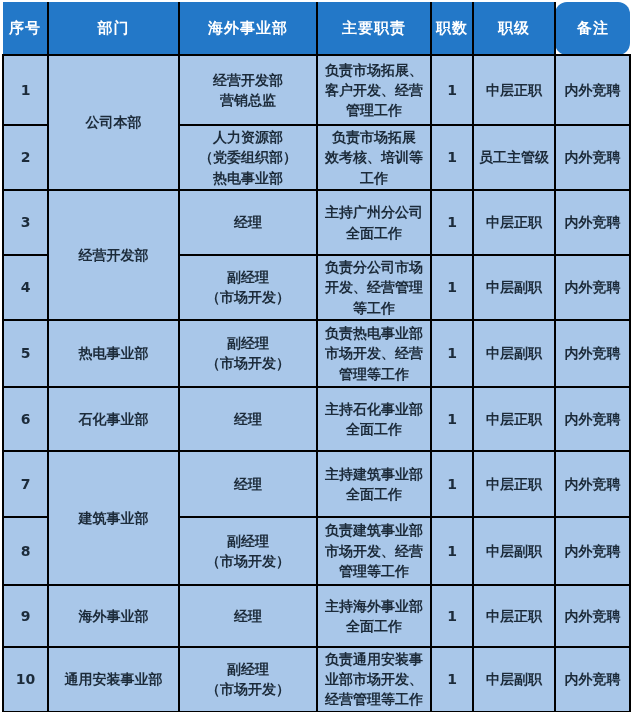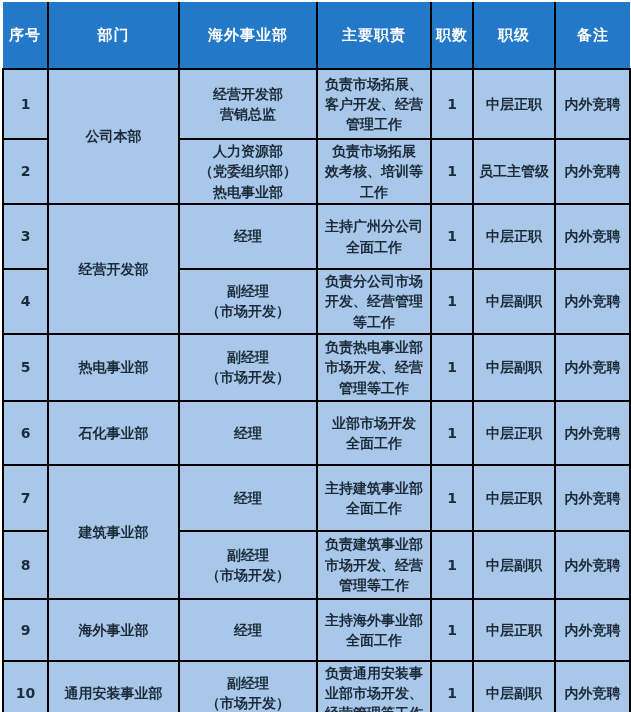--- a/index.html
+++ b/index.html
@@ -28,25 +28,25 @@
     font-weight:bold;
     overflow:hidden;
     padding:1px 2px;
   }
   thead th{
     background:var(--header-bg);
     color:var(--header-text);
     font-size:15px;
     border:2px solid var(--border);
     border-top:none;
-    height:67px;
+    height:53px;
     letter-spacing:1px;
   }
   thead th:first-child{border-left:none;}
-  thead th:last-child{border-right:none;}
+  thead th:last-child{border-right:none;border-radius:12px;}
   tbody td{
     background:var(--body-bg);
     color:var(--body-text);
     font-size:14px;
     line-height:1.45;
     border:2px solid var(--border);
   }
   .pre{white-space:pre-line;}
 </style>
 </head>
@@ -128,21 +128,21 @@
 市场开发、经营
 管理等工作</td>
       <td>1</td>
       <td>中层副职</td>
       <td>内外竞聘</td>
     </tr>
     <tr style="height:64px">
       <td>6</td>
       <td>石化事业部</td>
       <td class="pre">经理</td>
-      <td class="pre">业部市场开发
+      <td class="pre">主持石化事业部
 全面工作</td>
       <td>1</td>
       <td>中层正职</td>
       <td>内外竞聘</td>
     </tr>
     <tr style="height:66px">
       <td>7</td>
       <td rowspan="2">建筑事业部</td>
       <td class="pre">经理</td>
       <td class="pre">主持建筑事业部

